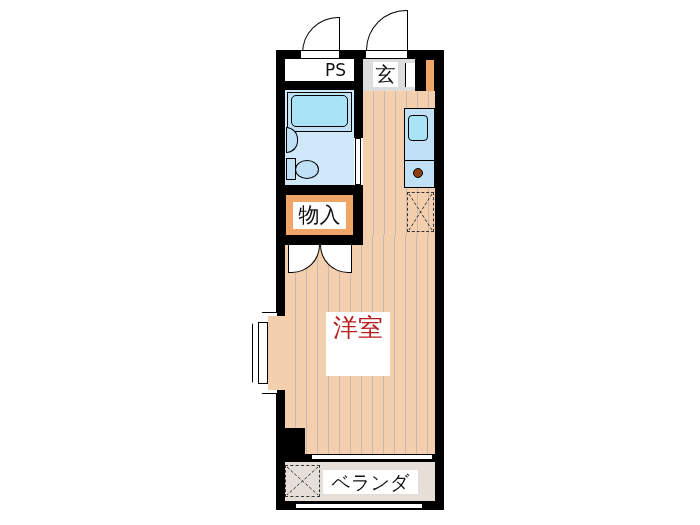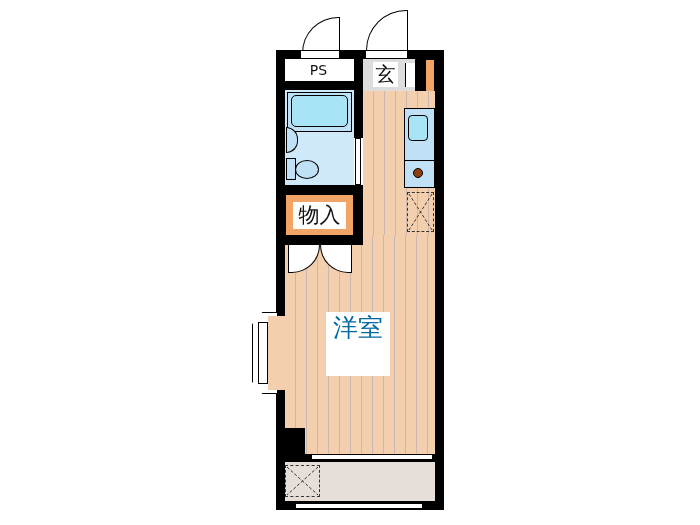--- a/index.html
+++ b/index.html
@@ -5,21 +5,21 @@
   html, body { margin:0; padding:0; background:#ffffff; }
   body { width:700px; height:525px; position:relative; overflow:hidden; font-family:"DejaVu Sans", sans-serif; }
   .abs { position:absolute; box-sizing:border-box; }
   .wall { background:#000; position:absolute; }
   .floor {
     position:absolute;
     background-color:#f4cfae;
     background-image:repeating-linear-gradient(90deg, transparent 0, transparent 10px, #c9b7b0 10px, #c9b7b0 11px);
   }
   .label {
-    position:absolute; background:#fff; color:#0369a1; text-align:center; line-height:1.05;
+    position:absolute; background:#fff; color:#b91c1c; text-align:center; line-height:1.05;
     font-family:"DejaVu Sans", sans-serif;
   }
   .door-arc {
     position:absolute; border:1.5px solid #000; background:#fff;
   }
 </style>
 </head>
 <body>
 
 <div class="abs" style="left:0;top:0;width:700px;height:525px;">
@@ -29,21 +29,21 @@
 
   <div class="wall" style="left:276px;top:50px;width:168px;height:9px;"></div>
   <div class="wall" style="left:276px;top:50px;width:9px;height:460px;"></div>
   <div class="wall" style="left:435px;top:50px;width:9px;height:460px;"></div>
   <div class="wall" style="left:276px;top:501px;width:168px;height:9px;"></div>
 
   <div class="abs" style="left:301px;top:50px;width:38px;height:9px;background:#fff;border-top:1px solid #000;border-bottom:1px solid #000;"></div>
   <div class="abs" style="left:366px;top:50px;width:41px;height:9px;background:#fff;border-top:1px solid #000;border-bottom:1px solid #000;"></div>
 
   <div class="abs" style="left:285px;top:59px;width:69px;height:22px;background:#fff;"></div>
-  <div class="label" style="left:284px;top:60px;width:69px;height:20px;font-size:14px;line-height:20px;background:transparent;color:#111;">PS</div>
+  <div class="label" style="left:301px;top:60px;width:69px;height:20px;font-size:17px;line-height:20px;background:transparent;color:#111;">PS</div>
   <div class="wall" style="left:285px;top:81px;width:78px;height:9px;"></div>
   <div class="wall" style="left:354px;top:50px;width:9px;height:40px;"></div>
 
   <div class="abs" style="left:363px;top:59px;width:52px;height:32px;background:#dddddd;"></div>
   <div class="abs" style="left:373px;top:62px;width:25px;height:25px;background:#fff;"></div>
   <div class="label" style="left:373px;top:62px;width:25px;height:25px;font-size:20px;line-height:25px;background:transparent;color:#111;">玄</div>
 
   <div class="abs" style="left:425px;top:59px;width:10px;height:40px;background:#f0a466;border:1px solid #000;"></div>
   <div class="wall" style="left:415px;top:59px;width:10px;height:40px;"></div>
   <div class="abs" style="left:405px;top:63px;width:10px;height:24px;background:#fff;border-left:1px solid #000;border-radius:0 0 0 0;"></div>
@@ -92,14 +92,15 @@
 
   <div class="wall" style="left:285px;top:454px;width:150px;height:8px;"></div>
   <div class="abs" style="left:311px;top:454px;width:122px;height:6px;background:#fff;border:1px solid #000;"></div>
 
   <div class="abs" style="left:285px;top:462px;width:150px;height:39px;background:#e6dfd9;"></div>
   <div class="abs" style="left:285px;top:465px;width:35px;height:32px;border:1.5px dashed #333;"></div>
   <svg class="abs" style="left:285px;top:465px;" width="35" height="32">
     <line x1="2" y1="2" x2="33" y2="30" stroke="#333" stroke-width="1" stroke-dasharray="3,2"></line>
     <line x1="33" y1="2" x2="2" y2="30" stroke="#333" stroke-width="1" stroke-dasharray="3,2"></line>
   </svg>
+  <div class="label" style="left:323px;top:470px;width:95px;height:24px;font-size:19px;line-height:24px;color:#111;">ベランダ</div>
   <div class="abs" style="left:295px;top:503px;width:128px;height:6px;background:#fff;border:1px solid #000;"></div>
 </div>
 
 </body></html>

